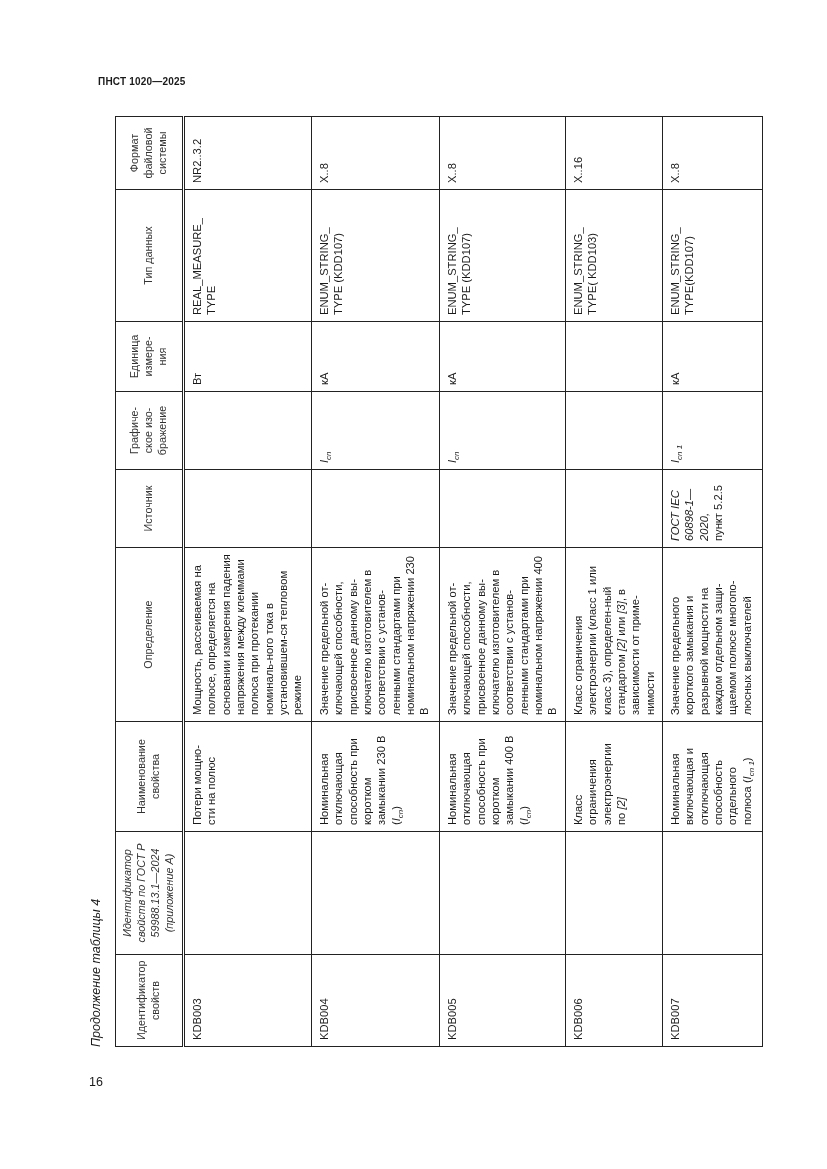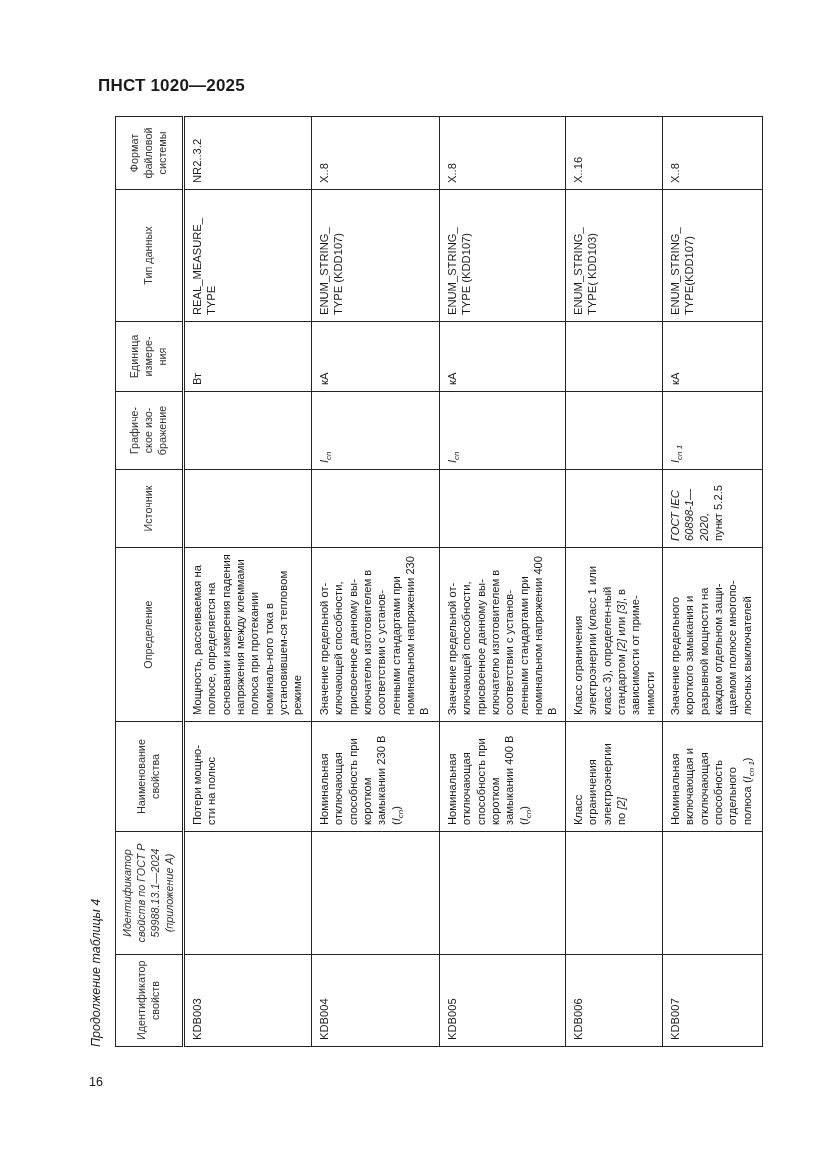--- a/index.html
+++ b/index.html
@@ -1,18 +1,18 @@
 <!DOCTYPE html>
 <html><head>
 <meta charset="utf-8">
 <style>
   html, body { margin: 0; padding: 0; background: #ffffff; }
   body { width: 827px; height: 1169px; position: relative; overflow: hidden;
          font-family: "Liberation Sans", sans-serif; color: #1a1a1a; }
-  .doc-title { position: absolute; left: 98px; top: 76px; font-size: 17px; font-weight: bold;
+  .doc-title { position: absolute; left: 98px; top: 76px; font-size: 10px; font-weight: bold;
                letter-spacing: 0.2px; }
   .rot-wrap { position: absolute; left: 0; top: 0; width: 0; height: 0; }
   
   .rotated { position: absolute; width: 930px; transform-origin: 0 0;
              transform: translate(115px, 1047px) rotate(-90deg); }
   .caption { position: absolute; left: 0; top: -26px; font-size: 12.5px; font-style: italic;
              white-space: nowrap; }
   .page-number { position: absolute; left: -28px; top: -26px; font-size: 12.5px;
                  transform: rotate(90deg); transform-origin: 0 0; }
   table.spec { border-collapse: collapse; table-layout: fixed; width: 930px; font-size: 11.2px;

